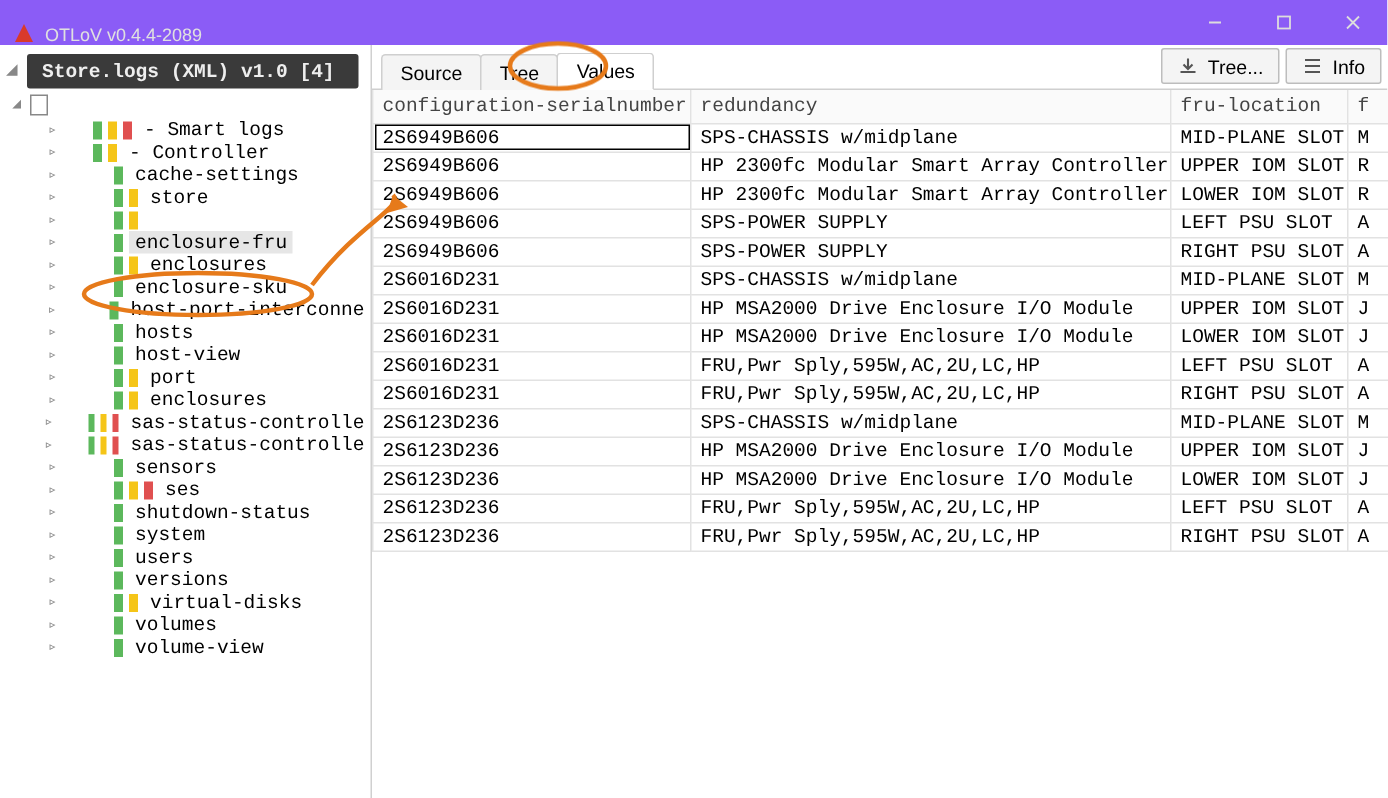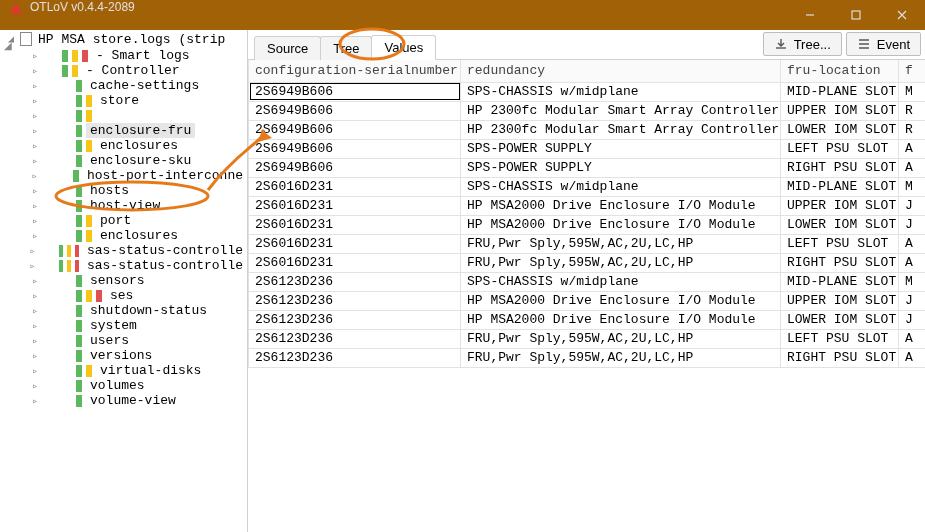--- a/index.html
+++ b/index.html
@@ -8,25 +8,25 @@
     font-family: "Segoe UI", Arial, sans-serif;
     font-size: 12px;
     background: #fff;
     width: 925px;
     height: 532px;
     overflow: hidden;
     display: flex;
     flex-direction: column;
   }
   .titlebar {
-    background: #a16207;
+    background: #8b5cf6;
     color: #e0e0e0;
     height: 30px;
     display: flex;
-    align-items: flex-start;
+    align-items: flex-end;
     padding: 0 0 0 8px;
     flex: 0 0 auto;
   }
   .titlebar .icon {
     width: 16px; height: 16px; margin-right: 6px;
     display: inline-flex; align-items: center; justify-content: center;
   }
   .titlebar .title {
     flex: 1 1 auto;
     font-size: 12px;
@@ -231,24 +231,24 @@
           <path d="M1 1 L9 9 M9 1 L1 9" stroke="#ddd" stroke-width="1.2"></path>
         </svg>
     </div>
   </div>
 </div>
 
 <div class="content">
 
   <div class="tree-panel" style="position:relative">
     <span style="position:absolute;left:4px;top:10px;color:#888;font-size:10px">◢</span>
+    <div class="tree-header">Store.logs (XML) v1.0 [4]</div>
     <div class="file-row">
       <span style="color:#888;font-size:10px;margin-right:6px;margin-left:-12px">◢</span>
       <span class="doc-icon"></span>
-      <span>HP MSA store.logs (strip</span>
     </div>
     <div class="tree-body" id="treeBody">
         <div class="tree-row" style="padding-left: 0px;">
           <span class="exp" style="margin-left: 22px;">▹</span>
           <span style="display: inline-block; width: 20px;"></span>
           <span class="colorbox cb-g"></span>
           <span class="colorbox cb-y"></span>
           <span class="colorbox cb-r"></span>
           <span class="lbl">- Smart logs</span>
         </div>
@@ -429,21 +429,21 @@
             </svg>
         </span>
         <span>Tree...</span>
       </div>
       <div class="tool-btn">
         <span class="ico">
           <svg width="14" height="14" viewBox="0 0 14 14">
               <path d="M2 3h10M2 7h10M2 11h10" stroke="#555" stroke-width="1.4"></path>
             </svg>
         </span>
-        <span>Event</span>
+        <span>Info</span>
       </div>
     </div>
 
     <div class="anno" style="left:86px; top:-2px;">
       <svg class="anno-svg" width="80" height="36">
         <ellipse cx="38" cy="16" rx="32" ry="15" fill="none" stroke="#e67a1a" stroke-width="3"></ellipse>
       </svg>
     </div>
 
     <div class="table-wrap">

